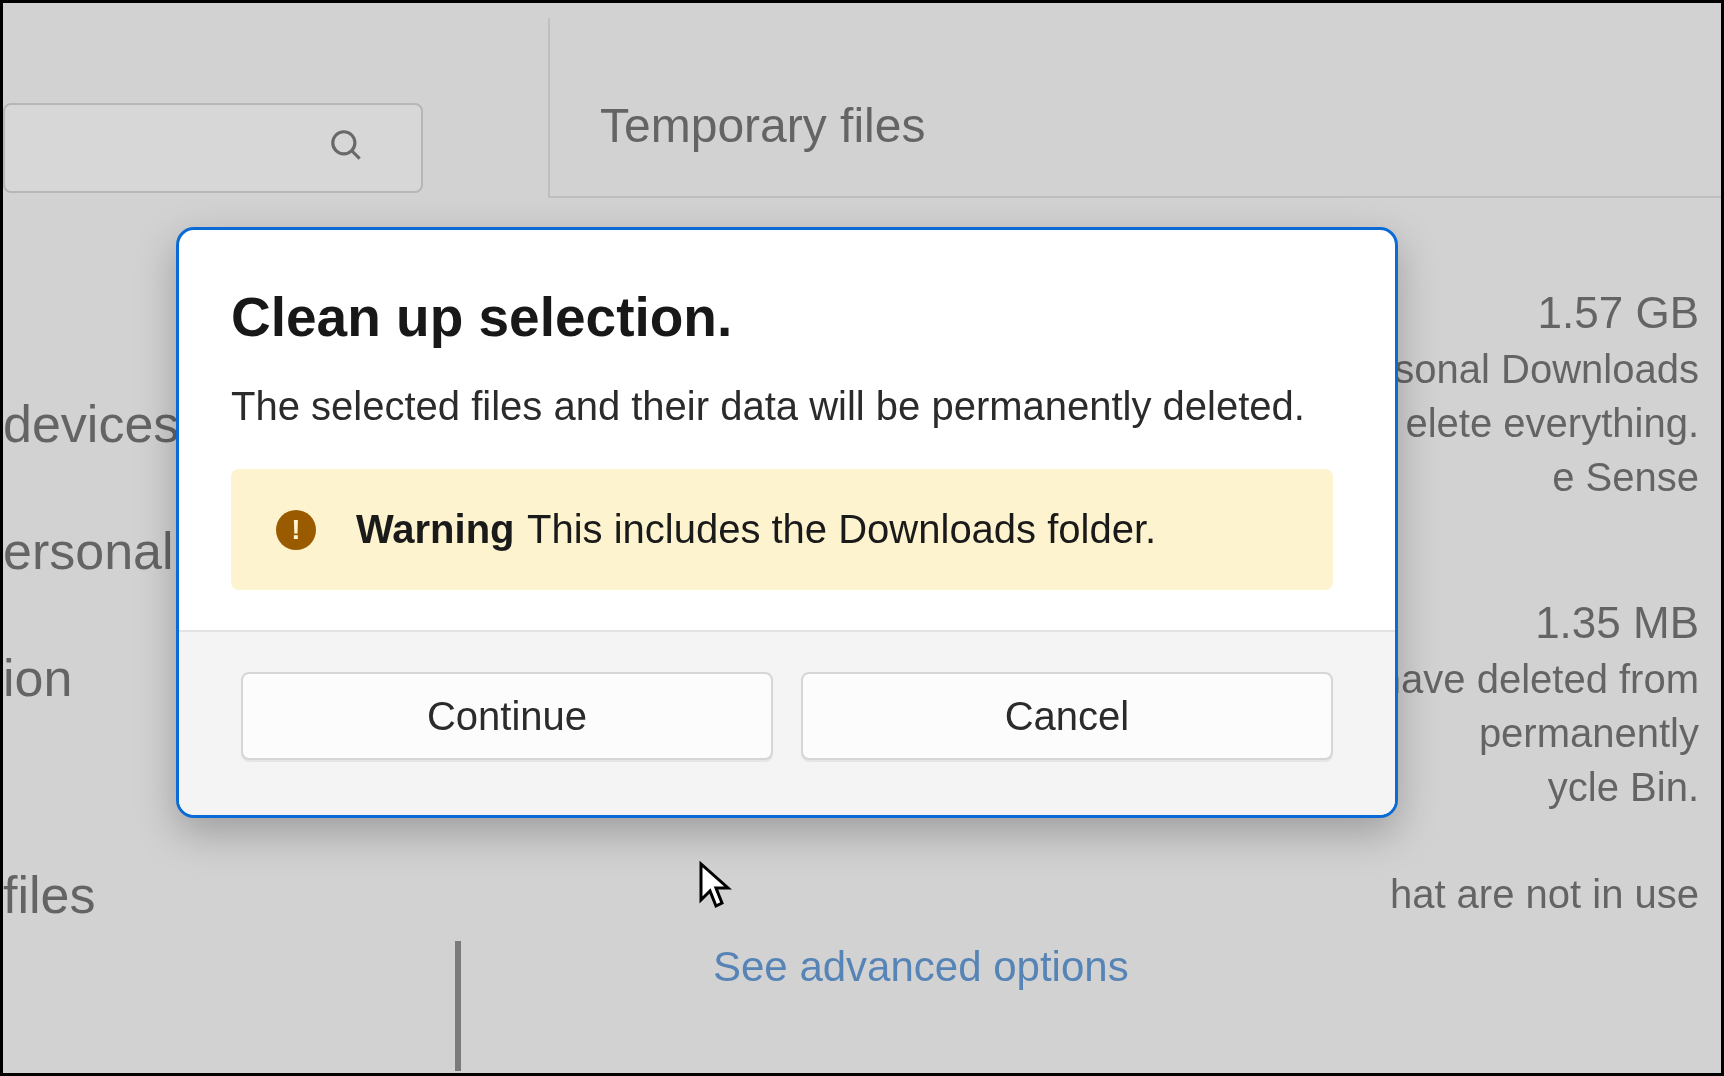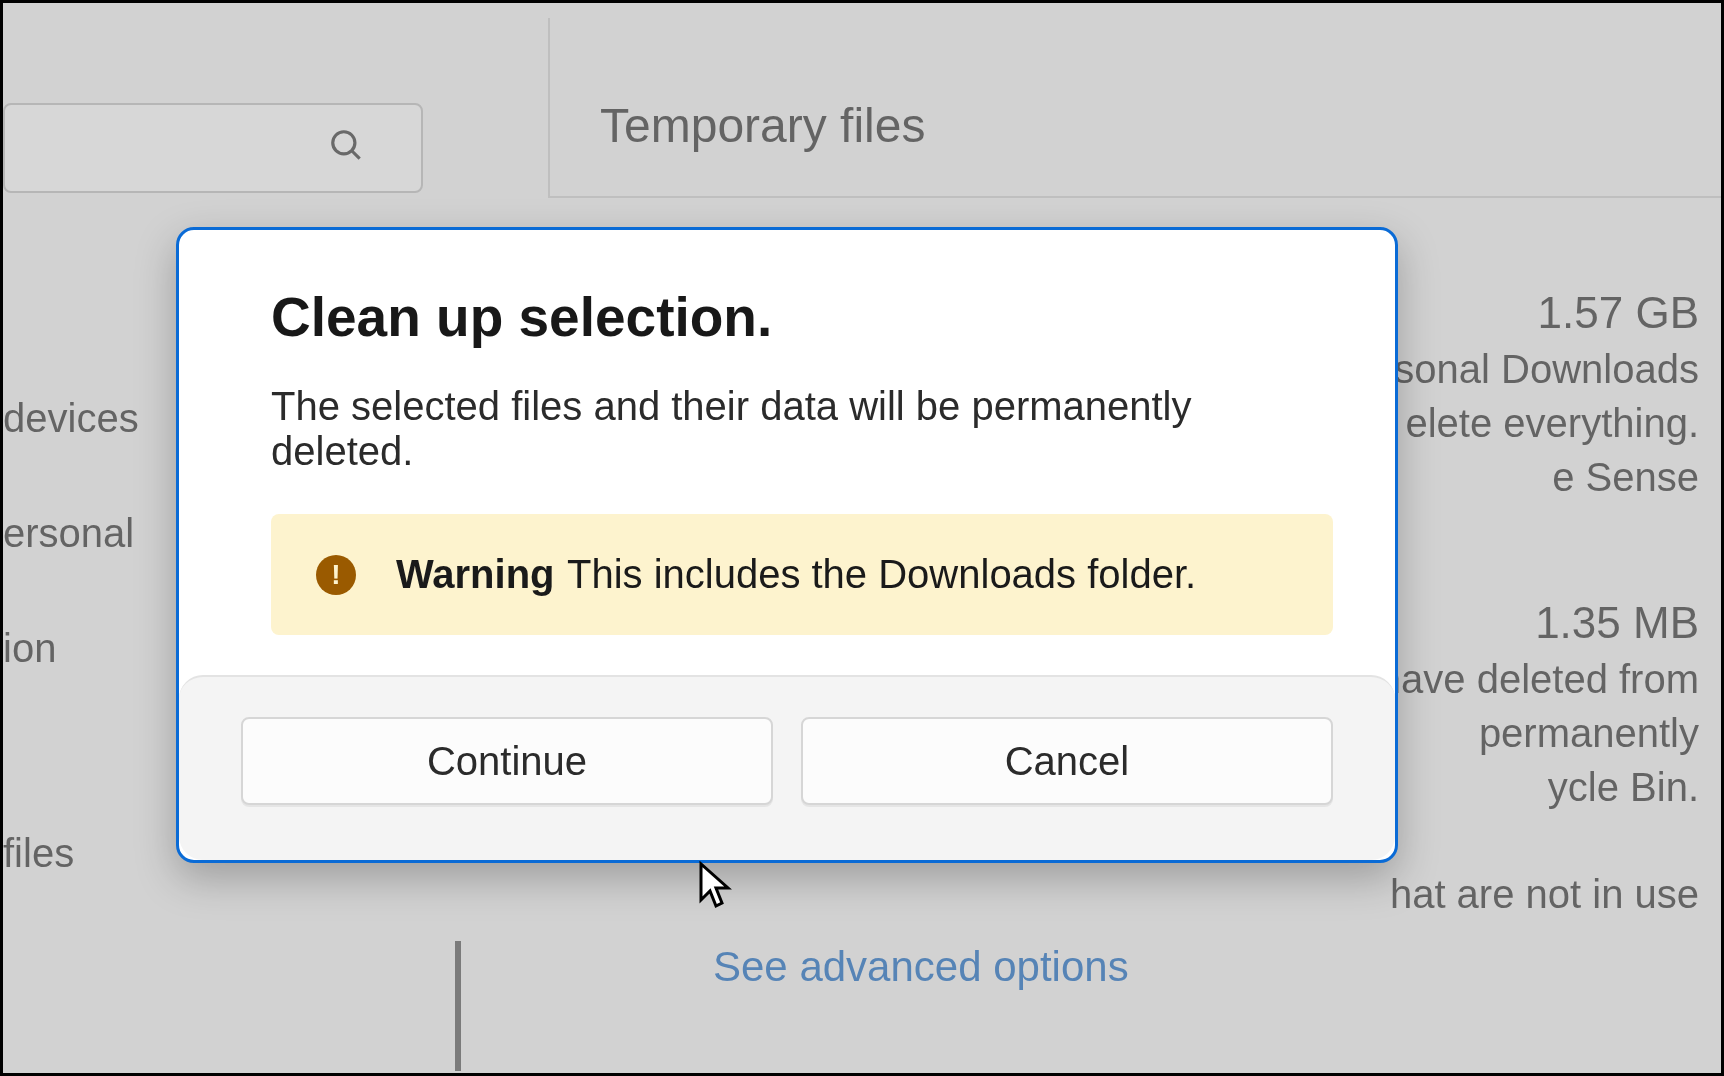--- a/index.html
+++ b/index.html
@@ -40,21 +40,21 @@
     }
     .search-wrap svg {
       width: 38px;
       height: 38px;
     }
     
     .nav-list {
       position: absolute;
       left: 0;
       top: 395px;
-      font-size: 40px;
+      font-size: 52px;
       color: #2b2b2b;
       line-height: 1.0;
     }
     .nav-item {
       margin-bottom: 75px;
     }
     
     .page-header {
       position: absolute;
       left: 545px;
@@ -105,21 +105,21 @@
       top: 224px;
       width: 1222px;
       background: #ffffff;
       border: 3px solid #0a6bd6;
       border-radius: 18px;
       box-shadow: 0 15px 40px rgba(0,0,0,0.25);
       z-index: 10;
       overflow: hidden;
     }
     .dialog-body {
-      padding: 55px 62px 40px 92px;
+      padding: 55px 62px 40px 52px;
     }
     .dialog-title {
       font-size: 55px;
       font-weight: 600;
       color: #181818;
       margin-bottom: 35px;
     }
     .dialog-text {
       font-size: 40px;
       color: #2b2b2b;
@@ -155,21 +155,20 @@
     .warning-msg {
       font-size: 40px;
       color: #1a1a1a;
     }
     .dialog-footer {
       background: #f4f4f4;
       border-top: 2px solid #e3e3e3;
       padding: 40px 62px 55px 62px;
       display: flex;
       gap: 28px;
-      border-radius: 24px;
     }
     .dlg-btn {
       flex: 1;
       height: 88px;
       border: 2px solid #d6d6d6;
       border-radius: 8px;
       background: #fcfcfc;
       font-size: 40px;
       color: #2b2b2b;
       cursor: pointer;

